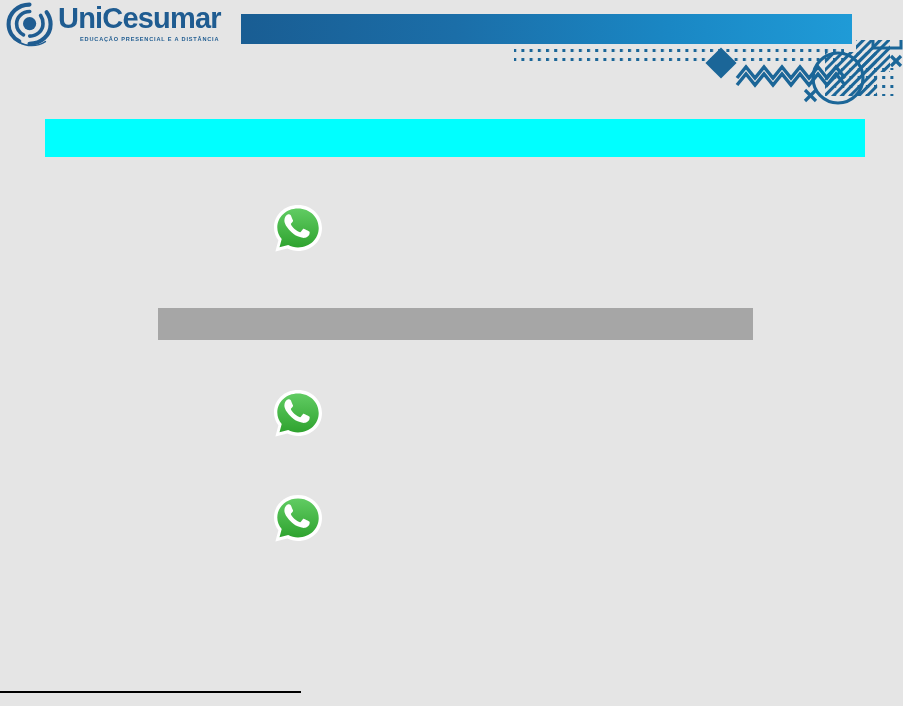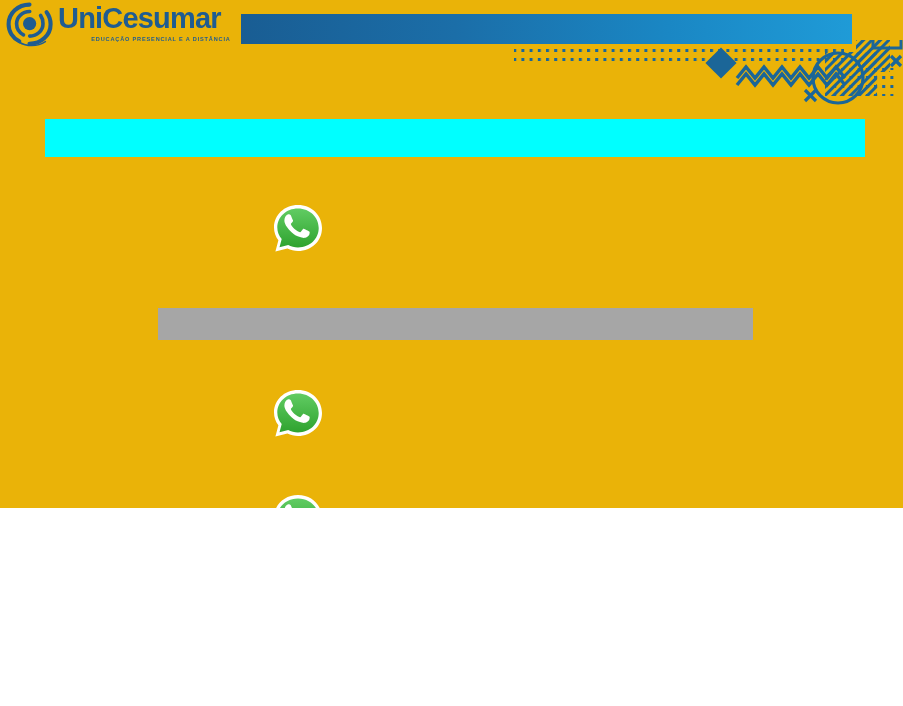--- a/index.html
+++ b/index.html
@@ -6,24 +6,23 @@
     margin: 0;
     padding: 0;
     background: #ffffff;
   }
   body {
     font-family: "Liberation Sans", sans-serif;
   }
   .page {
     position: relative;
     width: 903px;
-    height: 508px;
-    background: #eab308;
+    height: 706px;
+    background: #e5e5e5;
     overflow: hidden;
-    text-align: center;
   }
 
   
   .letterhead {
     position: absolute;
     left: 0;
     top: 0;
     width: 903px;
     height: 110px;
   }

